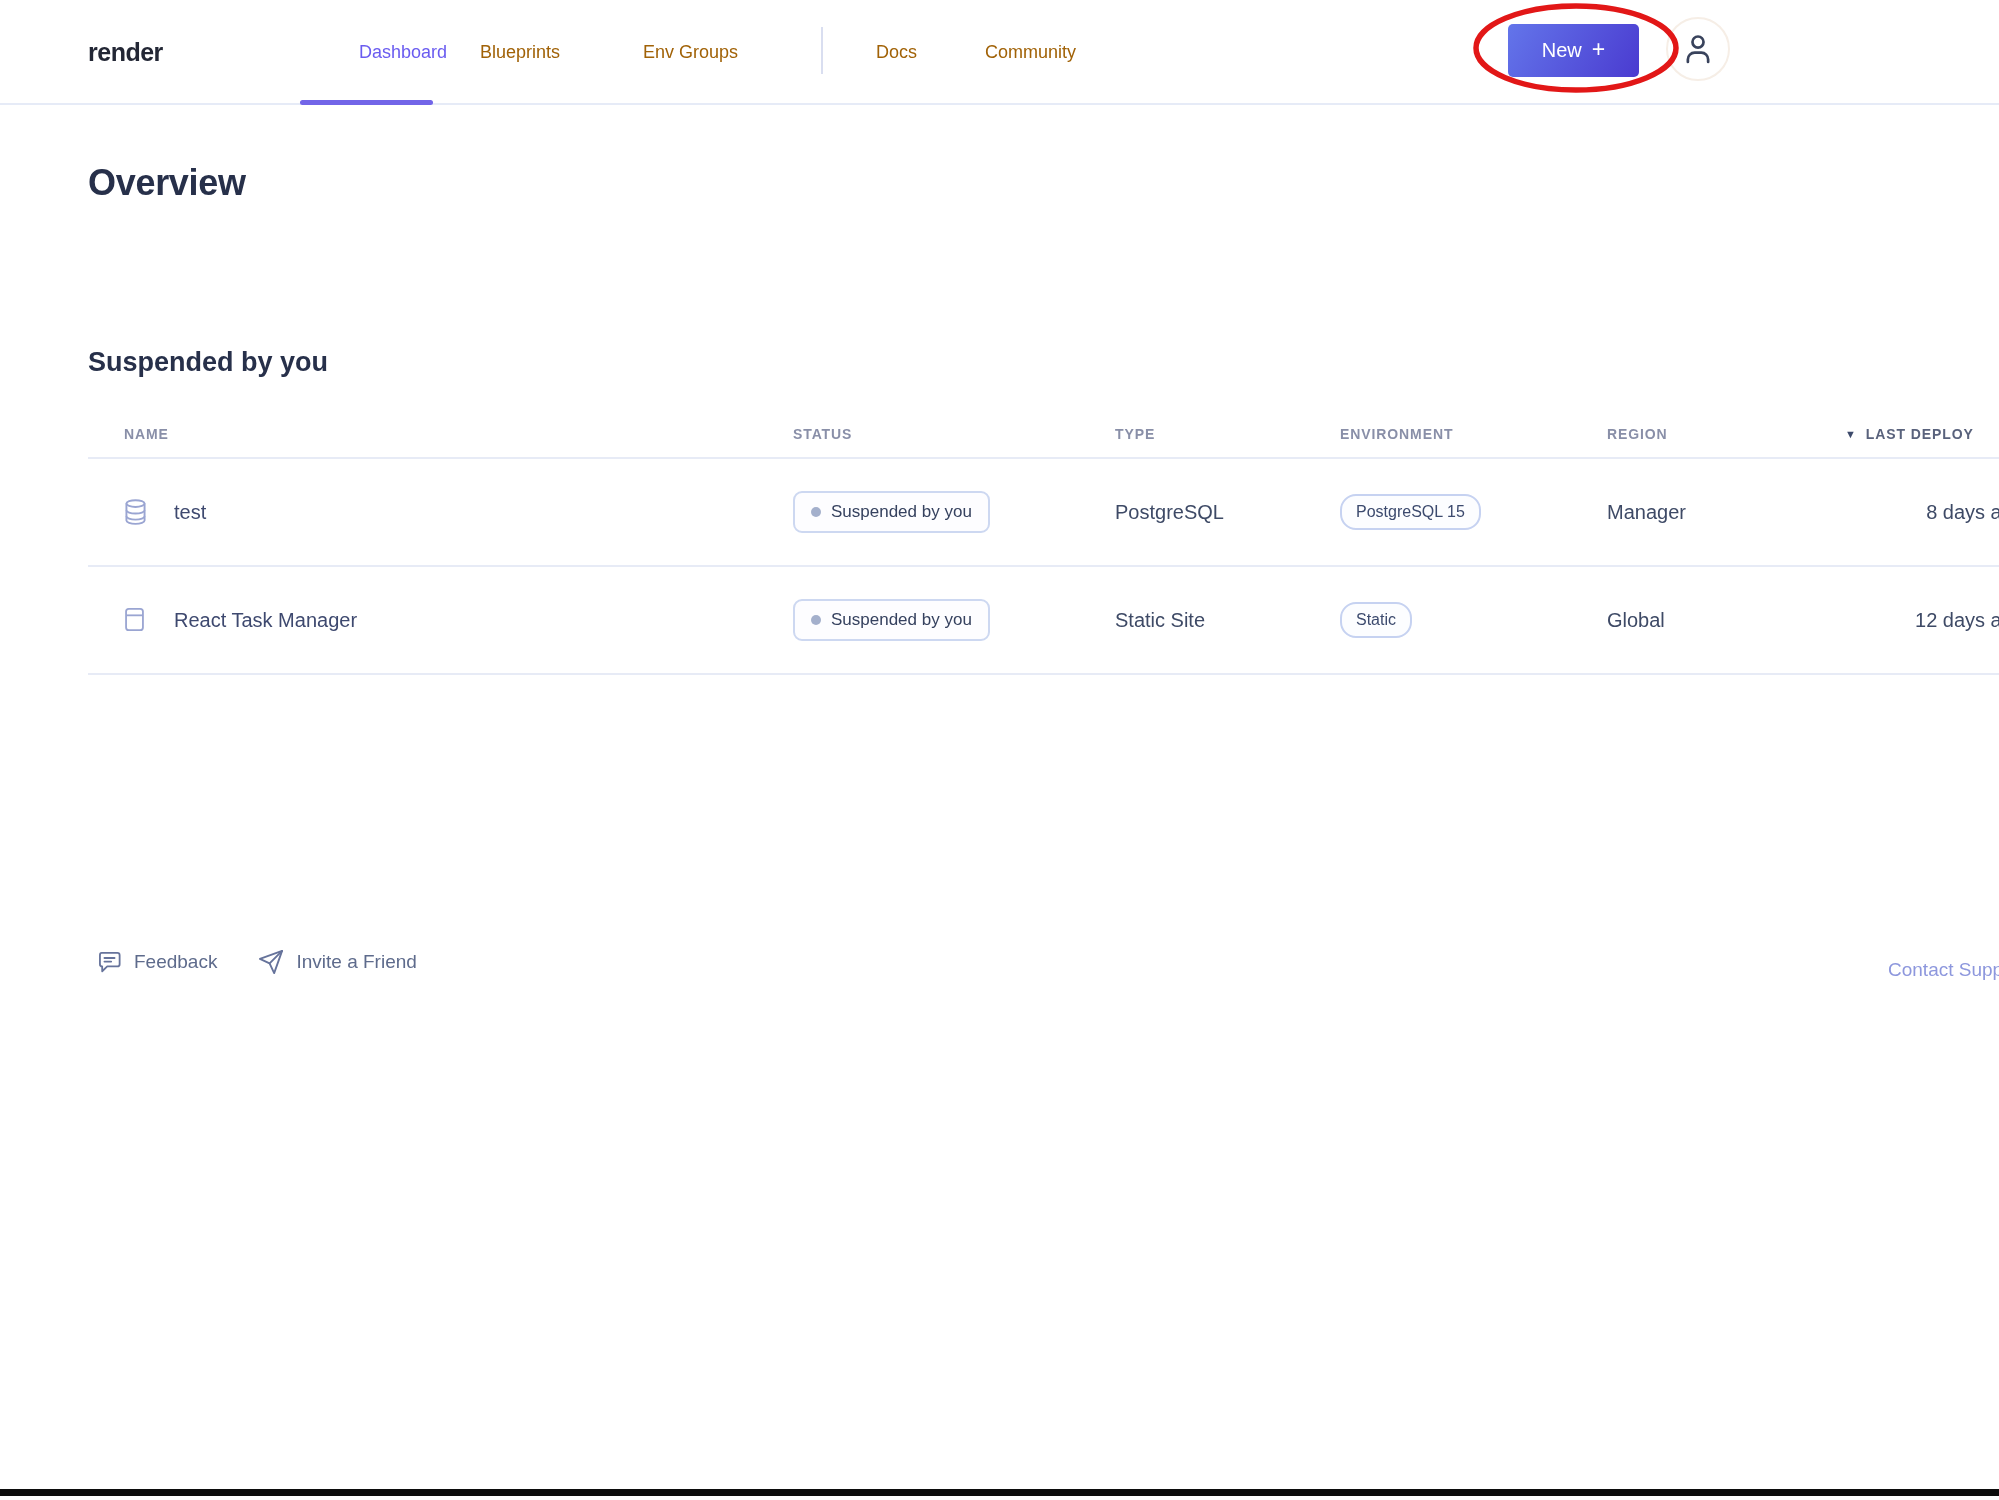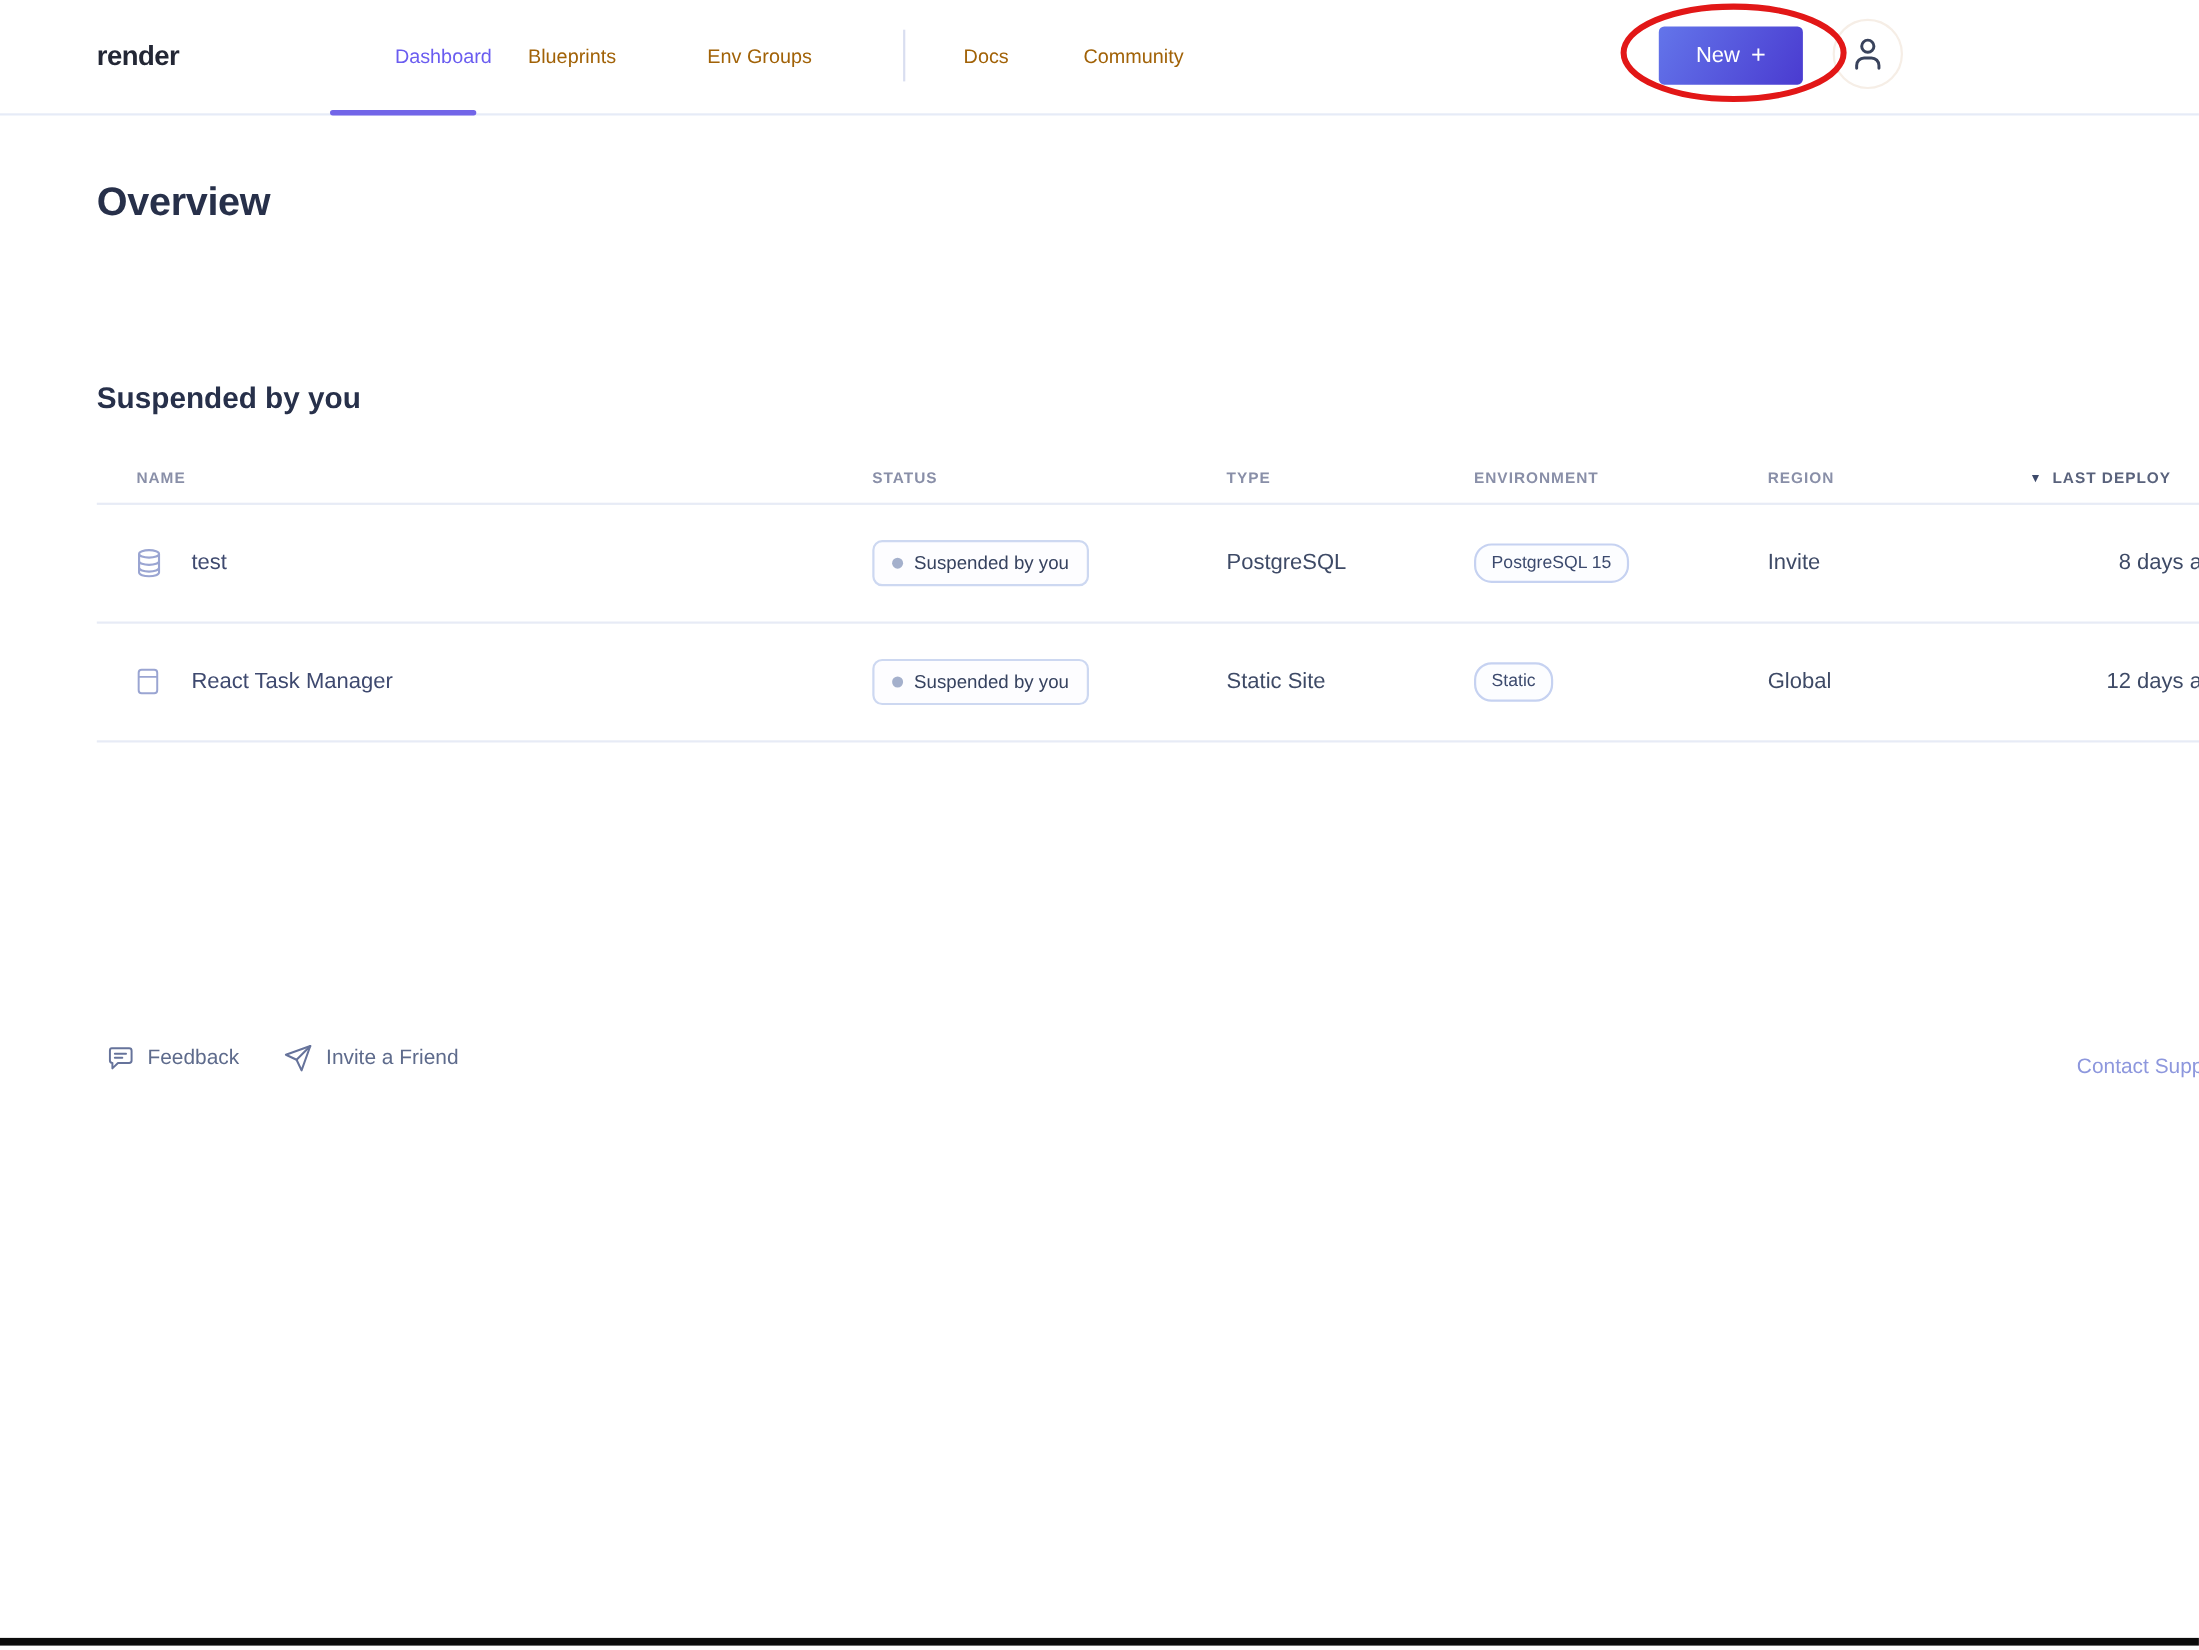--- a/index.html
+++ b/index.html
@@ -289,21 +289,21 @@
       <span class="cell cell-status">
         <span class="status-badge">
             <span class="status-dot"></span>
             <span>Suspended by you</span>
           </span>
       </span>
       <span class="cell cell-type">PostgreSQL</span>
       <span class="cell cell-env">
         <span class="env-badge">PostgreSQL 15</span>
       </span>
-      <span class="cell cell-region">Invite</span>
+      <span class="cell cell-region">Manager</span>
       <span class="cell cell-deploy">8 days ago</span>
     </div>
 
     <div class="row">
       <span class="cell cell-icon">
         <svg width="27" height="31" viewBox="0 0 24 24" fill="none" stroke="#9aa5d2" stroke-width="1.6">
           <rect x="4.5" y="2.5" width="15" height="19" rx="2.4"></rect>
           <line x1="4.5" y1="8.3" x2="19.5" y2="8.3"></line>
         </svg>
       </span>

